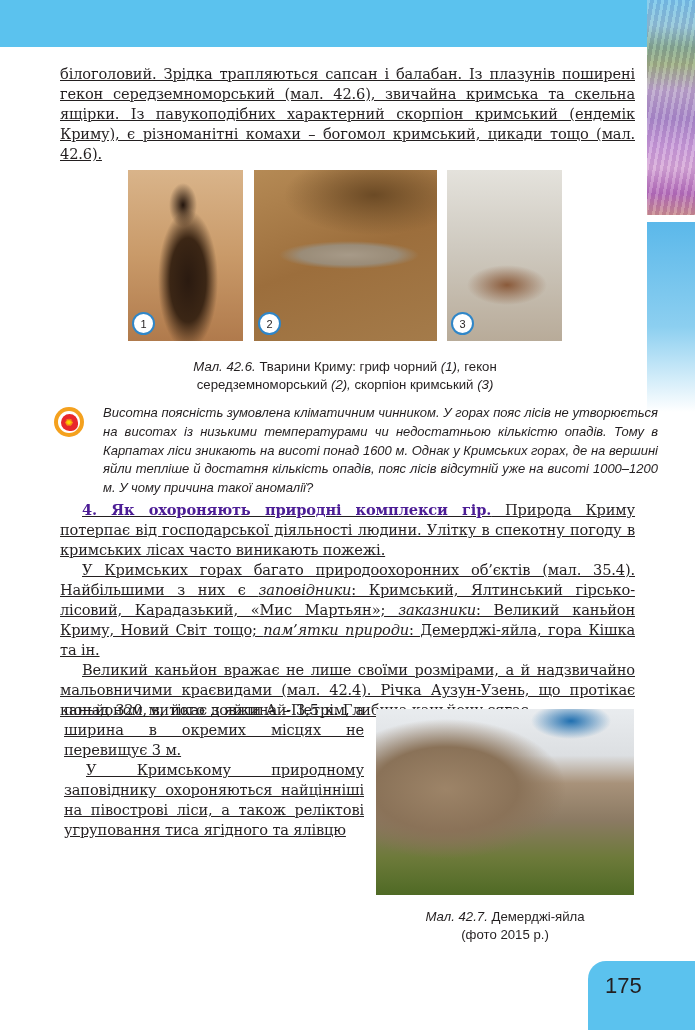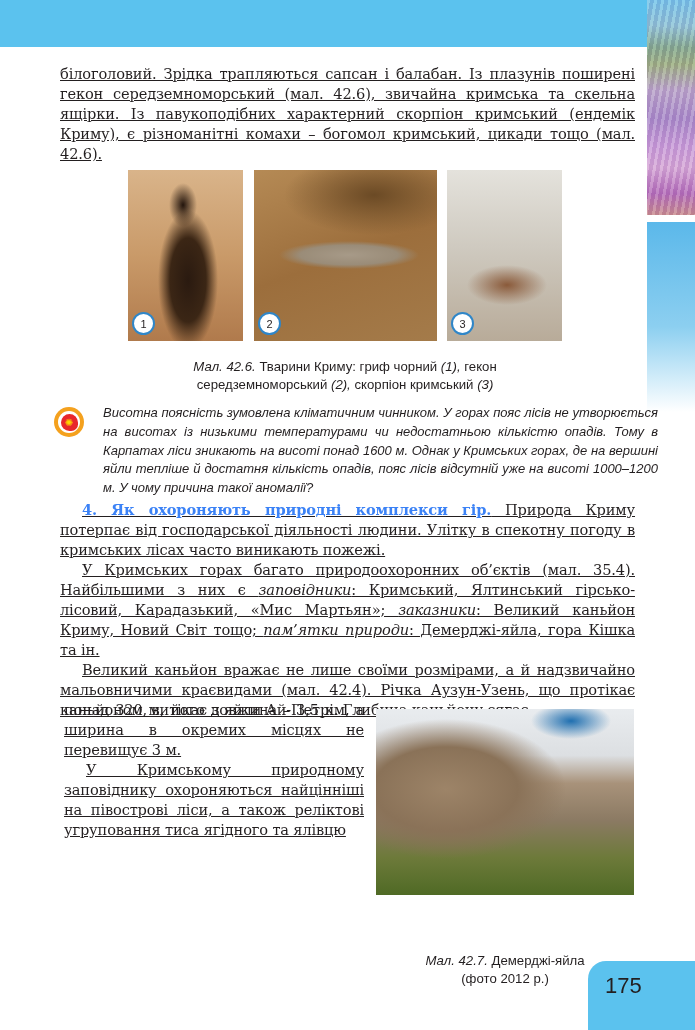--- a/index.html
+++ b/index.html
@@ -66,42 +66,42 @@
     position:absolute; bottom:6px; left:4px; width:19px; height:19px;
     border-radius:50%; background:#fff; border:2px solid #2f86c8;
     font-family:"Liberation Sans", sans-serif; font-size:11px;
     display:flex; align-items:center; justify-content:center; color:#231f20;
   }
   .caption {
     position:absolute; font-family:"Liberation Sans", sans-serif;
     font-size:13.2px; line-height:18px; text-align:center; color:#231f20;
   }
   .cap1 { left:128px; top:358px; width:434px; }
-  .cap2 { left:376px; top:908px; width:258px;margin-top:44px; }
+  .cap2 { left:376px; top:908px; width:258px; }
   .cap-i { font-style:italic; }
   .note-icon {
     position:absolute; left:54px; top:407px; width:30px; height:30px;
     border-radius:50%; background:#f4a11e; display:flex; align-items:center; justify-content:center;
   }
   .note-icon .inner {
     width:22px; height:22px; border-radius:50%; background:#fff; display:flex;
     align-items:center; justify-content:center;
   }
   .note-icon .head {
     width:17px; height:17px; border-radius:50% 50% 40% 50%; background:#e8262b;
     display:flex; align-items:center; justify-content:center; color:#ffd400; font-size:10px;
     font-family:"DejaVu Sans", sans-serif;
   }
   .note {
     position:absolute; left:103px; top:404px; width:555px;
     font-family:"Liberation Sans", sans-serif; font-size:13px; line-height:18.8px;
     text-align:justify; color:#231f20;font-style:italic;
   }
   .p2 { left:60px; top:500px; width:575px; }
-  .heading-inline { color:#3b82f6; font-weight:bold; }
+  .heading-inline { color:#4c1d95; font-weight:bold; }
   .photo-demerdzhi {
     position:absolute; left:376px; top:709px; width:258px; height:186px;
     background:
       radial-gradient(ellipse 40px 18px at 195px 12px,#1f6fb0 0%,transparent 100%),
       radial-gradient(ellipse 120px 70px at 70px 80px,#9d8468 0%,#8a7258 60%,transparent 100%),
       linear-gradient(180deg,#e9ecef 0%,#dcdfe2 25%,#a8927a 40%,#8b7a63 60%,#6d7a3a 80%,#4f6a25 100%);
   }
   .italic { font-style:italic; }
 </style>
 </head>
@@ -145,17 +145,17 @@
 </div>
 
 <div class="text" style="left:64px; top:700px; width:300px;">
   <p>понад 320 м, його довжина – 3,5 км, а ширина в окремих місцях не перевищує 3 м.</p>
   <p class="indent">У Кримському природному заповіднику охороняються найцінніші на півострові ліси, а також реліктові угруповання тиса ягідного та ялівцю</p>
 </div>
 
 <div class="photo-demerdzhi"></div>
 <div class="caption cap2">
   <span class="cap-i">Мал. 42.7.</span><span> Демерджі-яйла</span><br>
-  <span>(фото 2012 р.)</span>
+  <span>(фото 2015 р.)</span>
 </div>
 
 <div class="page-num-tab"></div>
 <div class="page-num">175</div>
 
 </body></html>

